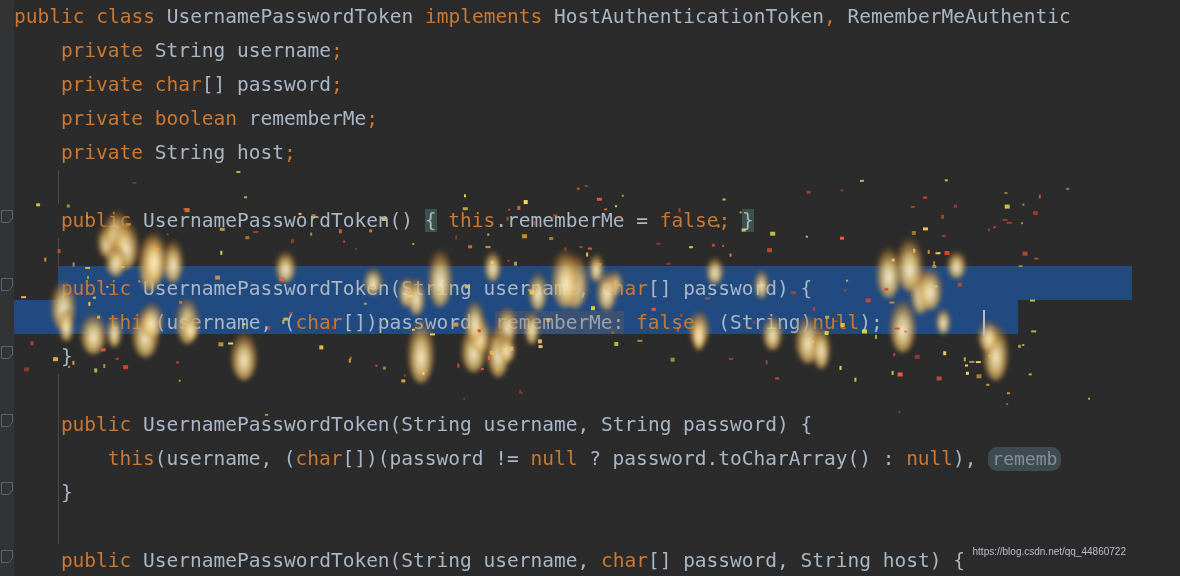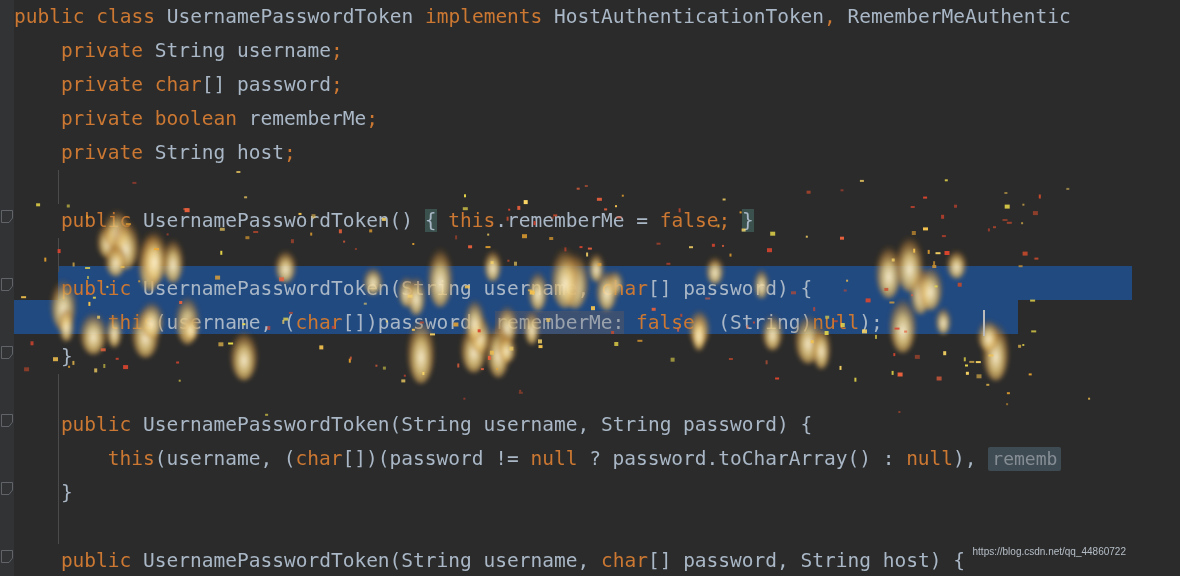--- a/index.html
+++ b/index.html
@@ -59,21 +59,21 @@
   .kw   { color: #cc7832; }        
   .id   { color: #a9b7c6; }
   .punc { color: #a9b7c6; }
   .brace-hl {
     background: #3b514d;
     color: #a9b7c6;
   }
   .hint {
     background: #3f4b52;
     color: #868d95;
-    border-radius: 2px;
+    border-radius: 9px;
     padding: 1px 4px 2px 4px;
     font-size: 18px;
   }
   .hint-on-sel {
     background: #3c5072;
     color: #9aa3ad;
   }
 
   
   .indent-guide {

